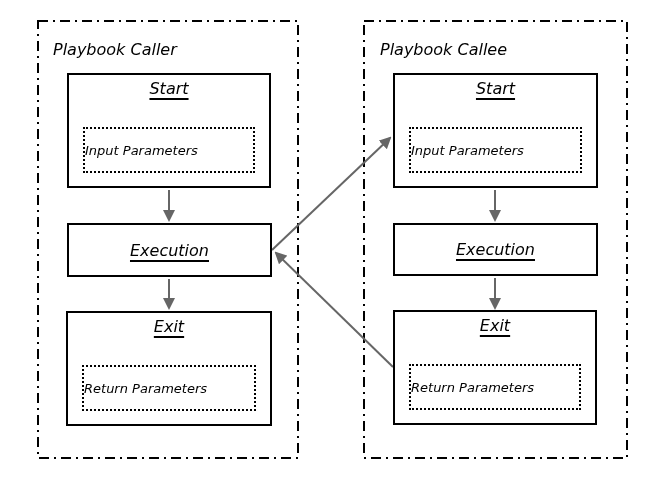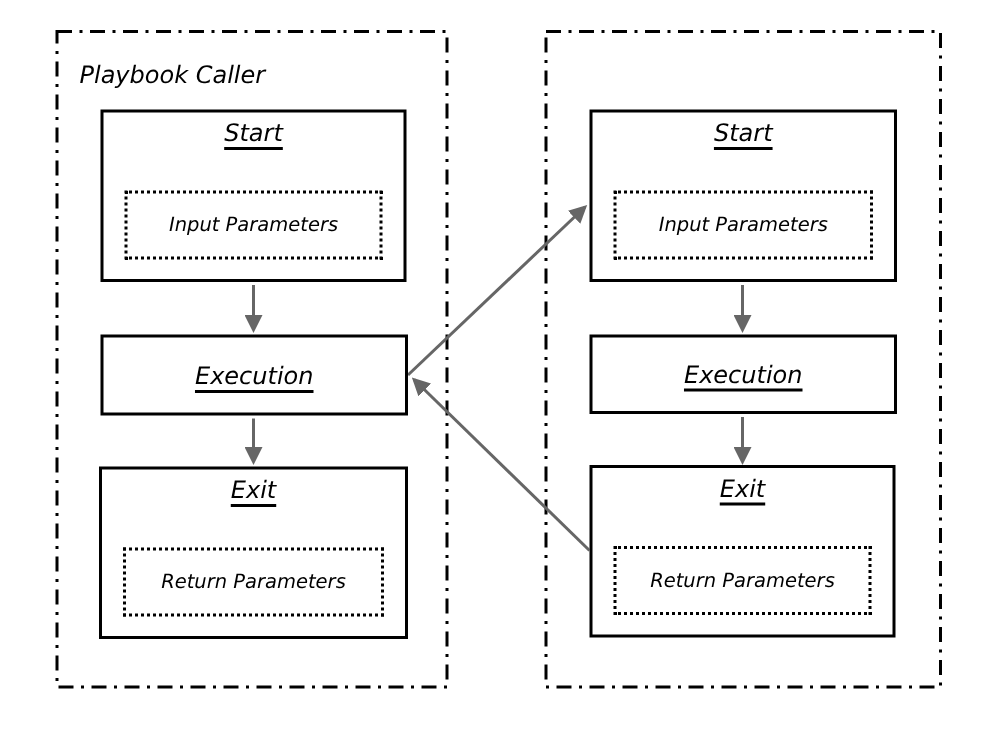--- a/index.html
+++ b/index.html
@@ -55,21 +55,21 @@
   .param-box{
     position:absolute;
     left:14px;
     right:14px;
     top:52px;
     height:46px;
     border:2px dotted var(--box-border);
     box-sizing:border-box;
     display:flex;
     align-items:center;
-    justify-content:center;
+    justify-content:flex-start;
     font-size:13px;
     white-space:nowrap;
   }
 </style>
 </head>
 <body>
 
 <div class="canvas">
 
   <svg class="arrow-layer" width="671" height="492" viewBox="0 0 671 492" xmlns="http://www.w3.org/2000/svg">
@@ -106,20 +106,21 @@
     <span class="node-label">Execution</span>
   </div>
 
   <div class="node" style="left:66px;top:311px;width:206px;height:115px;">
     <span class="node-label pad-top">Exit</span>
     <div class="param-box">
       <span>Return Parameters</span>
     </div>
   </div>
 
+  <div class="group-title" style="left:380px;top:40px;">Playbook Callee</div>
 
   <div class="node" style="left:393px;top:73px;width:205px;height:115px;">
     <span class="node-label pad-top">Start</span>
     <div class="param-box">
       <span>Input Parameters</span>
     </div>
   </div>
 
   <div class="node centered" style="left:393px;top:223px;width:205px;height:53px;">
     <span class="node-label">Execution</span>

